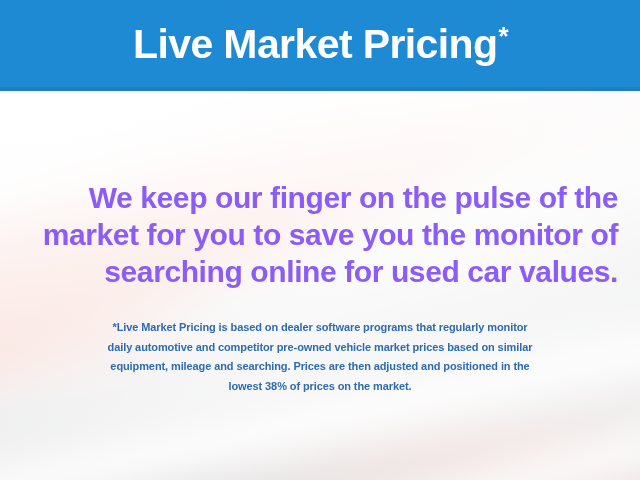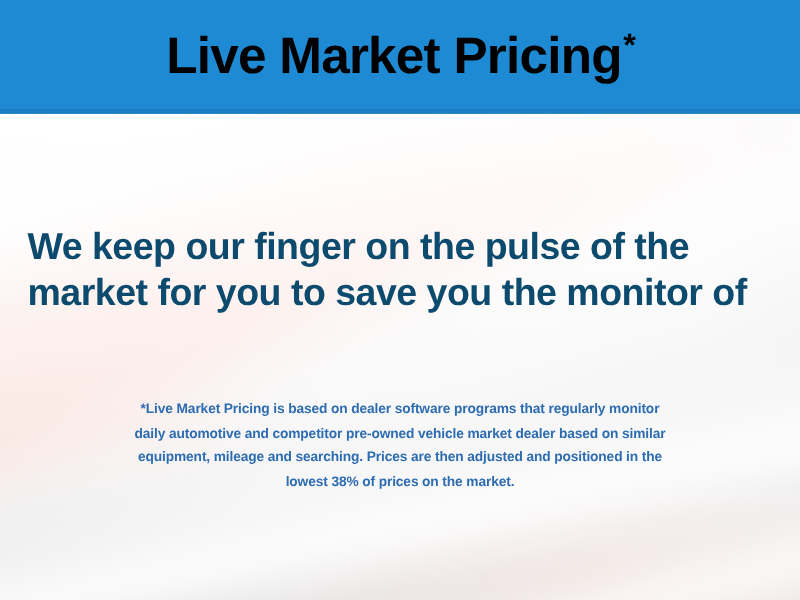--- a/index.html
+++ b/index.html
@@ -40,21 +40,21 @@
   .banner::after {
     content: "";
     position: absolute;
     left: 0;
     bottom: 0;
     width: 100%;
     height: 4px;
     background: #1d7fc2;
   }
   .banner-title {
-    color: #000000;
+    color: #ffffff;
     font-size: 41px;
     font-weight: bold;
     letter-spacing: -0.6px;
     line-height: 1;
     white-space: nowrap;
     position: relative;
     top: -1px;
   }
   .banner-title .star {
     font-size: 26px;
@@ -161,22 +161,22 @@
     width: 640px;
     height: 389px;
     z-index: 20;
   }
 
   .headline {
     position: absolute;
     left: 0;
     top: 88px;
     width: 640px;
-    text-align: left;
-    color: #0c4a6e;
+    text-align: right;
+    color: #8b5cf6;
     font-size: 30px;
     font-weight: bold;
     line-height: 37px;
     letter-spacing: -0.4px;
     padding: 0 22px;
     box-sizing: border-box;
   }
   .headline-line {
     display: block;
     white-space: nowrap;
@@ -219,23 +219,24 @@
     <div class="bg-layer bg-swoosh"></div>
     <div class="bg-layer bg-darkspot"></div>
     <div class="wash"></div>
   </div>
 
   <div class="content">
 
     <div class="headline">
       <span class="headline-line">We keep our finger on the pulse of the</span>
       <span class="headline-line">market for you to save you the monitor of</span>
+      <span class="headline-line">searching online for used car values.</span>
     </div>
 
     <div class="disclaimer">
       <span class="disclaimer-line">*Live Market Pricing is based on dealer software programs that regularly monitor</span>
-      <span class="disclaimer-line">daily automotive and competitor pre-owned vehicle market dealer based on similar</span>
+      <span class="disclaimer-line">daily automotive and competitor pre-owned vehicle market prices based on similar</span>
       <span class="disclaimer-line">equipment, mileage and searching. Prices are then adjusted and positioned in the</span>
       <span class="disclaimer-line">lowest 38% of prices on the market.</span>
     </div>
 
   </div>
 </div>
 
 </body></html>

